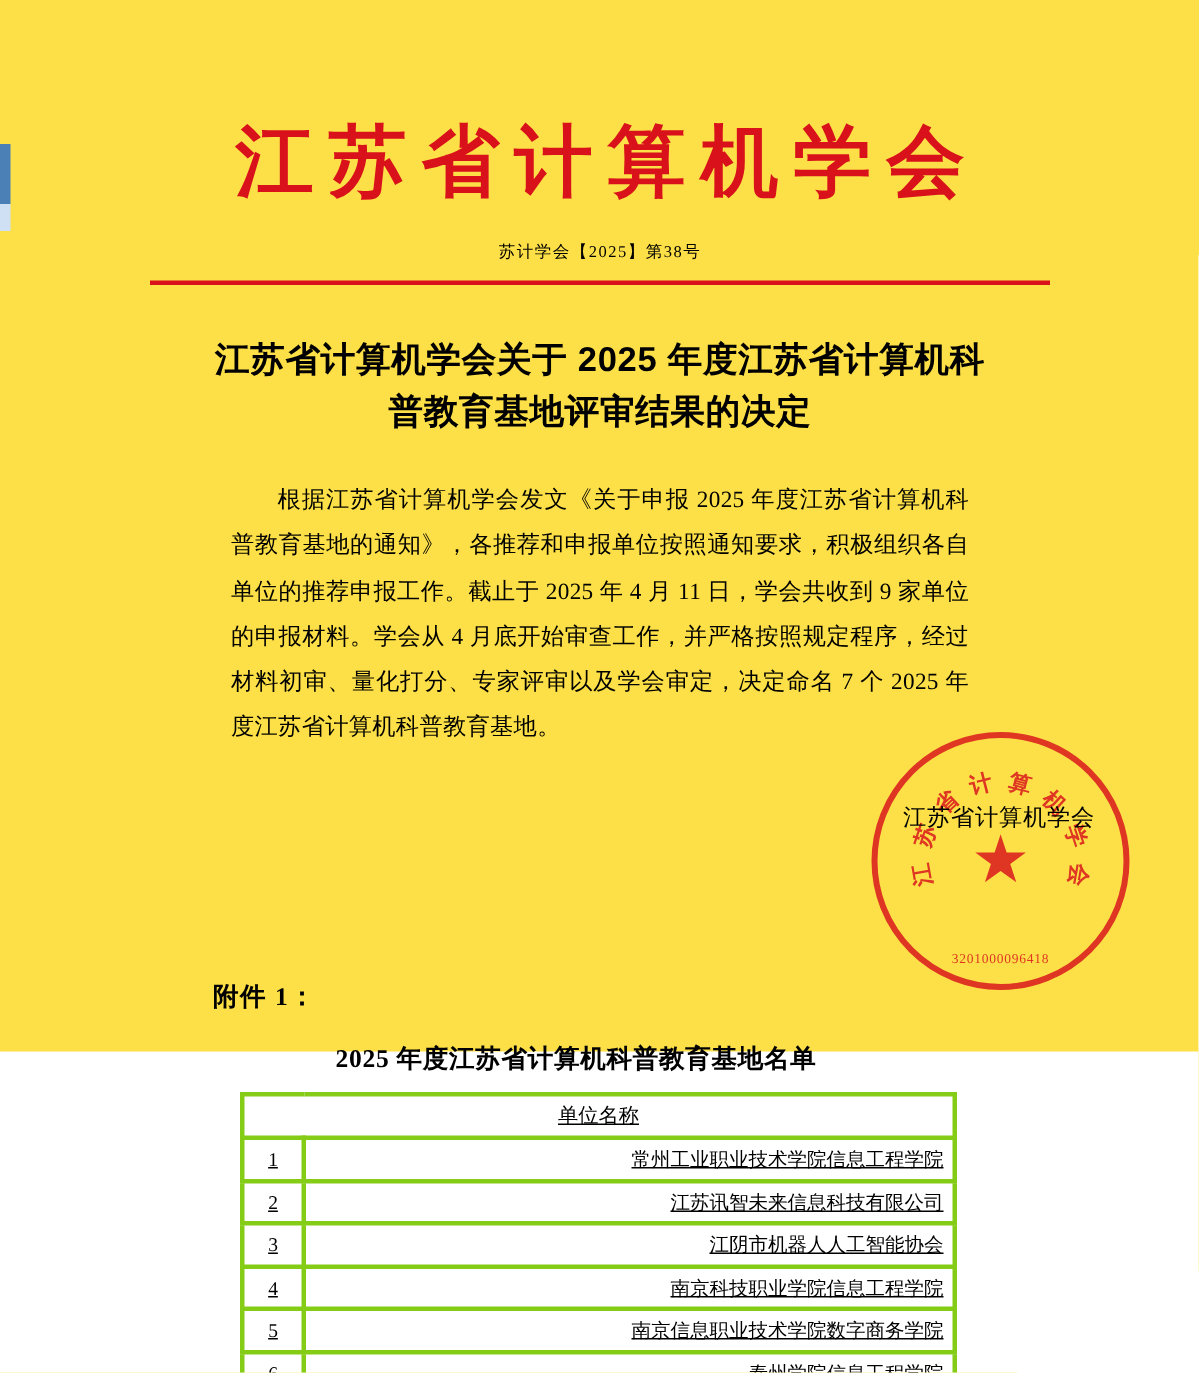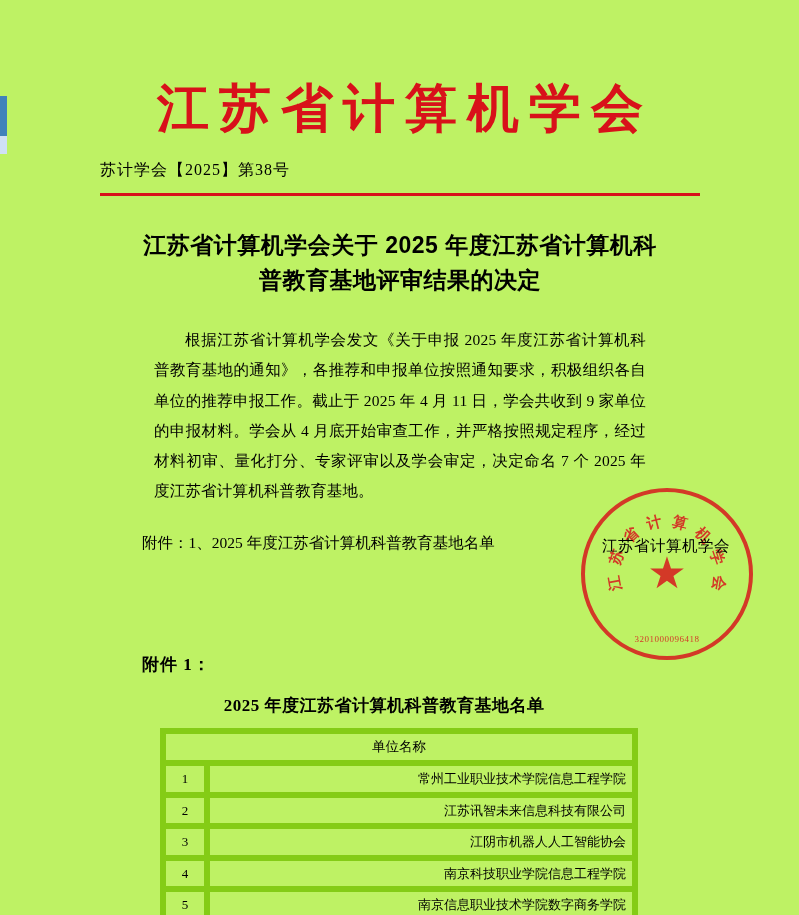--- a/index.html
+++ b/index.html
@@ -12,22 +12,22 @@
     height: 915px;
     font-family: "Liberation Serif", "DejaVu Serif", serif;
     color: #000;
     position: relative;
     overflow: hidden;
   }
   .page {
     position: absolute;
     left: 0; top: 0;
     width: 799px;
-    height: 915px;
-    background: #bef264;
+    height: 701px;
+    background: #fde047;
   }
   
   .left-sliver {
     position: absolute;
     left: 0; top: 96px;
     width: 7px;
     height: 40px;
     background: #2a6fc9;
     opacity: 0.85;
   }
@@ -51,22 +51,22 @@
     color: #d8111a;
     font-family: "DejaVu Serif", "Liberation Serif", serif;
     font-weight: bold;
     font-size: 52px;
     letter-spacing: 10px;
     margin-top: 78px;
     text-indent: 10px;
     line-height: 1.15;
   }
   .docnum {
-    text-align: left;
-    font-size: 16px;
+    text-align: center;
+    font-size: 11px;
     margin-top: 22px;
     letter-spacing: 1px;
     font-family: "Liberation Serif", serif;
   }
   .redrule {
     margin: 12px 0 0 0;
     height: 3px;
     background: #d8111a;
     width: 600px;
   }
@@ -176,25 +176,26 @@
 
   table.list {
     position: absolute;
     left: 160px;
     top: 728px;
     width: 478px;
     border-collapse: collapse;
     font-size: 13px;
   }
   table.list th, table.list td {
-    border: 6px solid #84cc16;
+    border: 3px solid #84cc16;
     padding: 3px 6px;
     line-height: 1.5;
     font-weight: normal;
     font-family: "Liberation Serif", "DejaVu Serif", serif;
+    text-decoration: underline;
   }
   table.list th {
     text-align: center;
     font-size: 13.5px;
   }
   table.list td.idx {
     width: 26px;
     text-align: center;
   }
   table.list td.nm {
@@ -217,21 +218,20 @@
     <div class="docnum">苏计学会【2025】第38号</div>
 
     <div class="redrule"></div>
 
     <div class="title">江苏省计算机学会关于 2025 年度江苏省计算机科普教育基地评审结果的决定</div>
 
     <div class="body-text">
       <p class="indent">根据江苏省计算机学会发文《关于申报 2025 年度江苏省计算机科普教育基地的通知》，各推荐和申报单位按照通知要求，积极组织各自单位的推荐申报工作。截止于 2025 年 4 月 11 日，学会共收到 9 家单位的申报材料。学会从 4 月底开始审查工作，并严格按照规定程序，经过材料初审、量化打分、专家评审以及学会审定，决定命名 7 个 2025 年度江苏省计算机科普教育基地。</p>
     </div>
 
-    <div class="attach-line">附件：1、2025 年度江苏省计算机科普教育基地名单</div>
 
   </div>
 
   <div class="seal">
     <div class="arc-text" id="sealArc">
         <span style="transform: rotate(-100deg) translate(-50%, -62px);">江</span>
         <span style="transform: rotate(-71.4286deg) translate(-50%, -62px);">苏</span>
         <span style="transform: rotate(-42.8571deg) translate(-50%, -62px);">省</span>
         <span style="transform: rotate(-14.2857deg) translate(-50%, -62px);">计</span>
         <span style="transform: rotate(14.2857deg) translate(-50%, -62px);">算</span>

